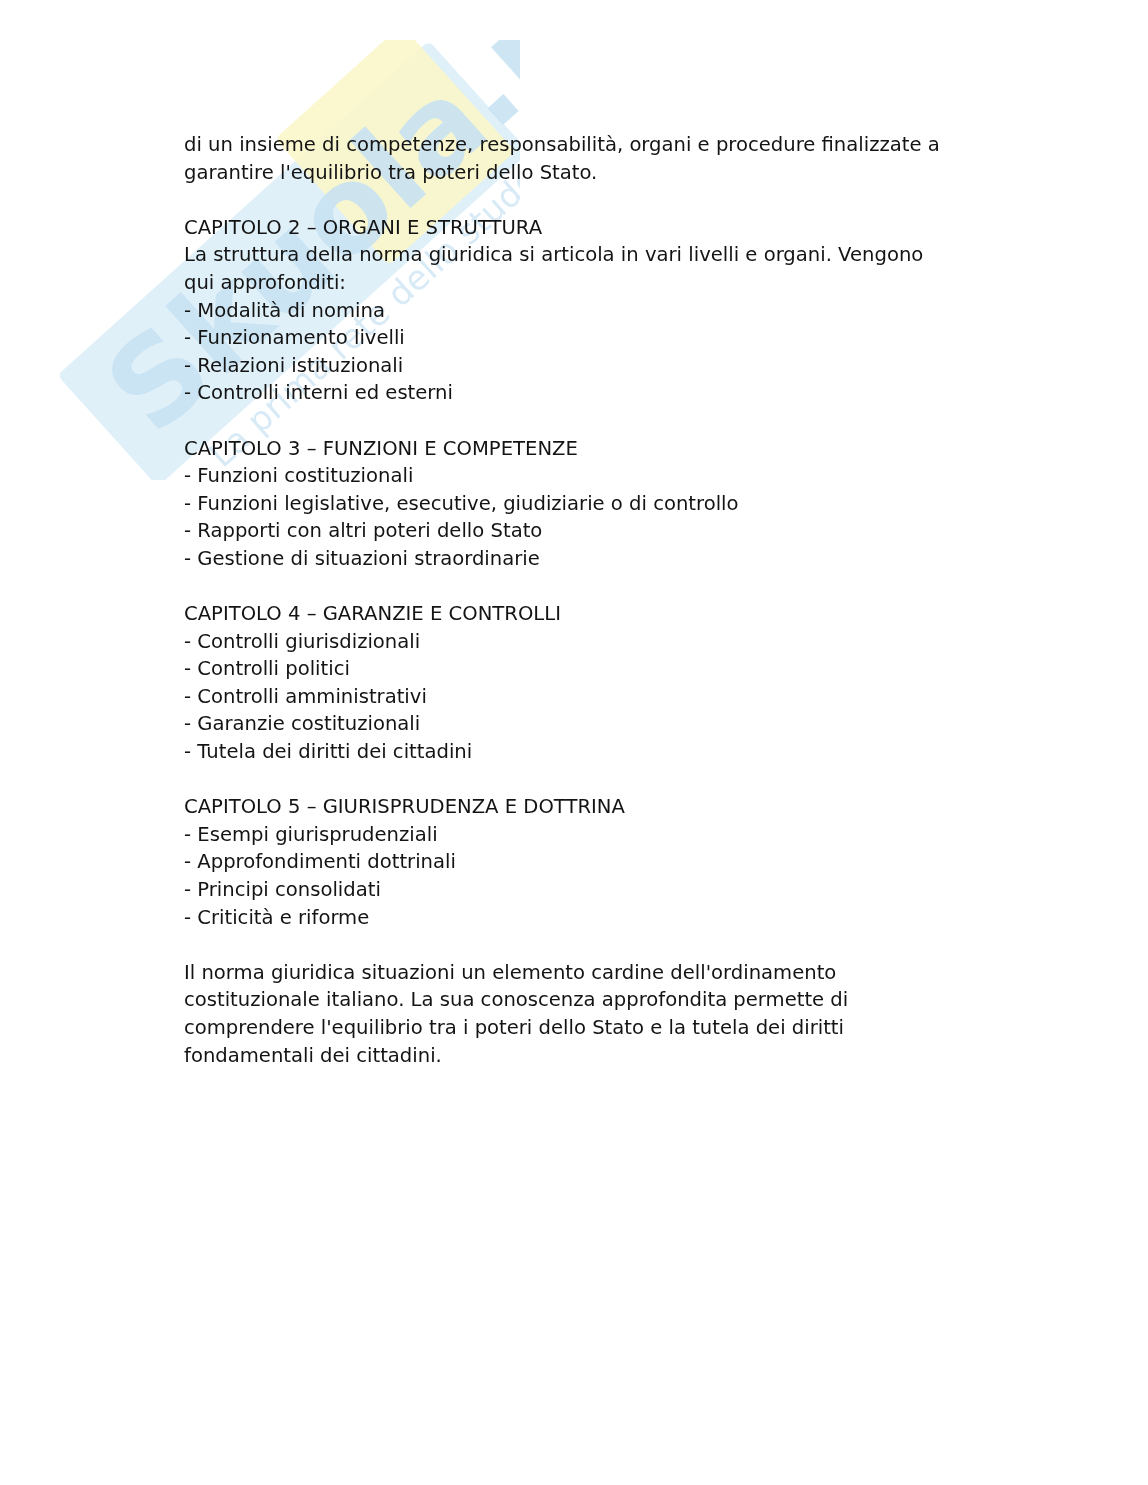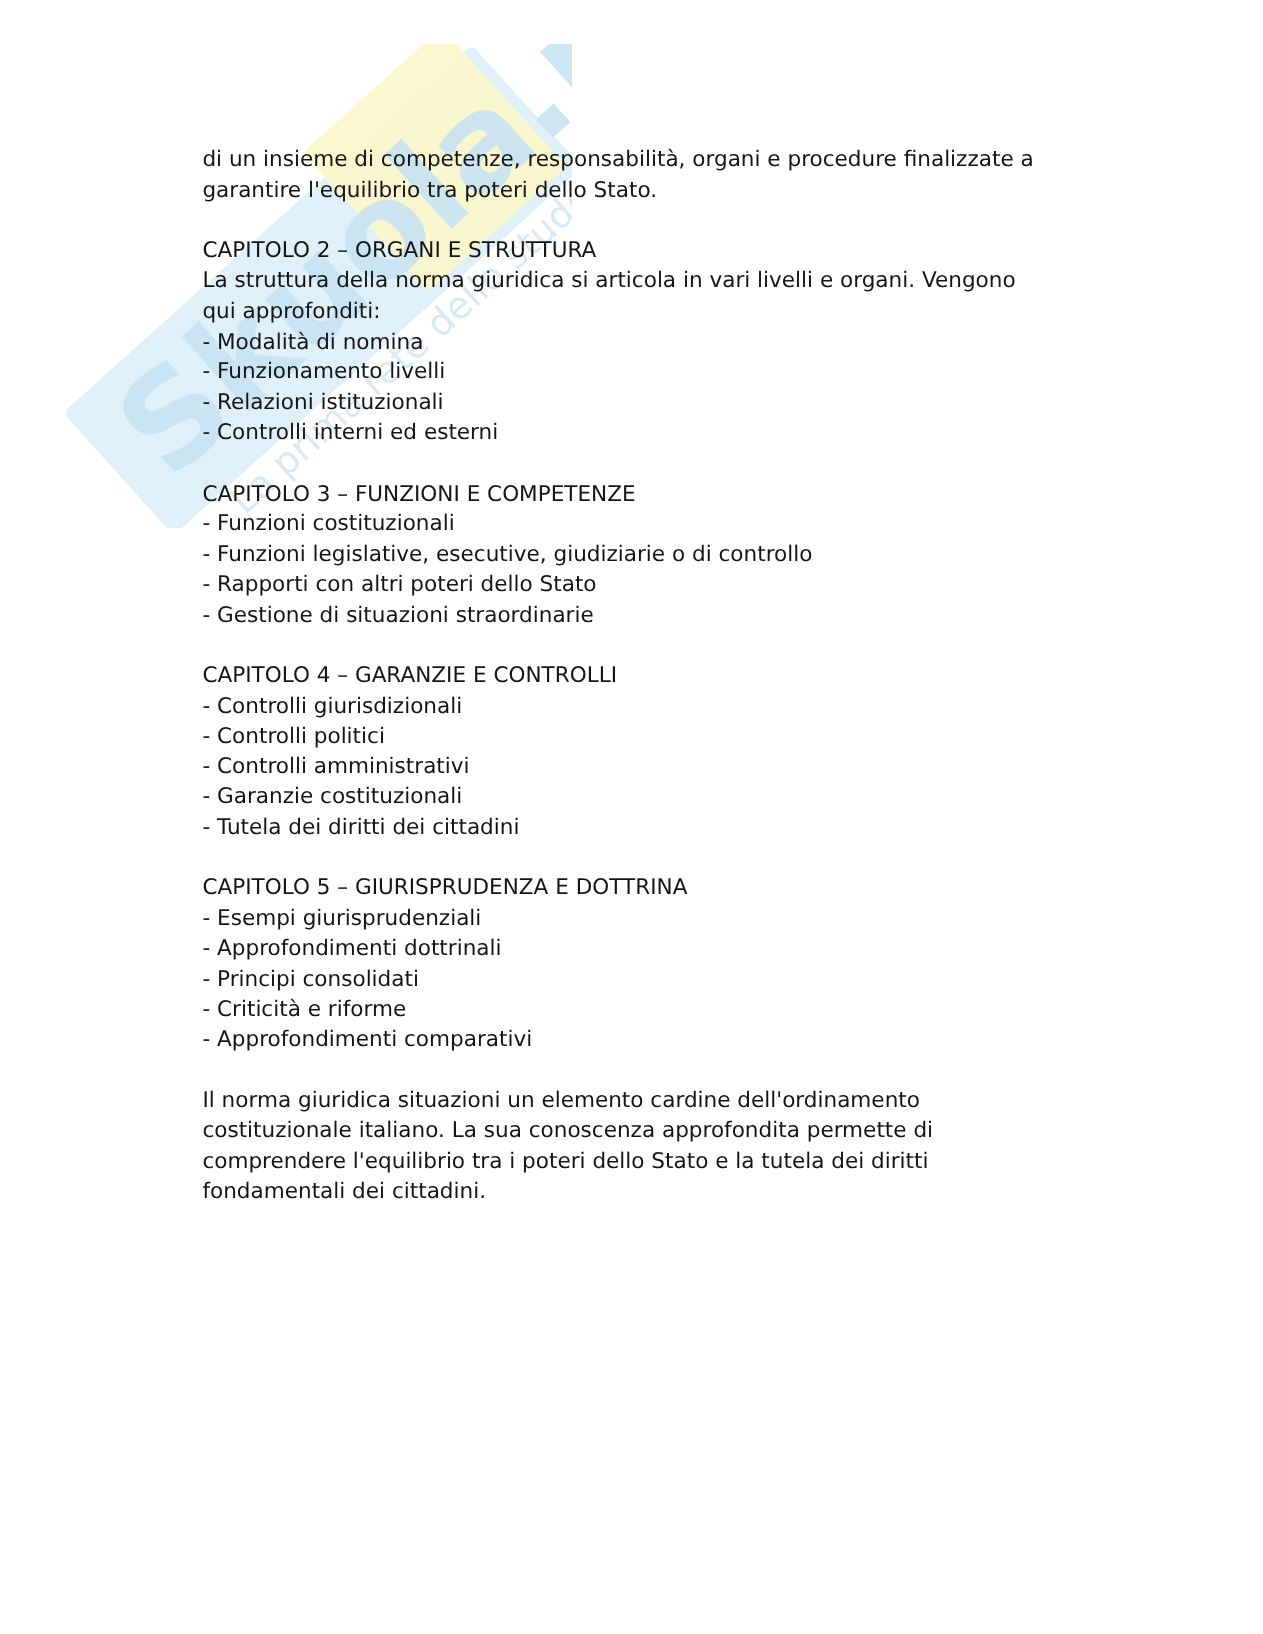--- a/index.html
+++ b/index.html
@@ -93,21 +93,20 @@
     <span class="line">- Tutela dei diritti dei cittadini</span>
   </div>
   <span class="gap"></span>
 
   <div>
     <span class="line">CAPITOLO 5 – GIURISPRUDENZA E DOTTRINA</span>
     <span class="line">- Esempi giurisprudenziali</span>
     <span class="line">- Approfondimenti dottrinali</span>
     <span class="line">- Principi consolidati</span>
     <span class="line">- Criticità e riforme</span>
-    <span class="line">- Approfondimenti comparativi</span>
   </div>
   <span class="gap"></span>
 
   <div>
     <span class="line">Il norma giuridica situazioni un elemento cardine dell'ordinamento</span>
     <span class="line">costituzionale italiano. La sua conoscenza approfondita permette di</span>
     <span class="line">comprendere l'equilibrio tra i poteri dello Stato e la tutela dei diritti</span>
     <span class="line">fondamentali dei cittadini.</span>
   </div>
 </div>

